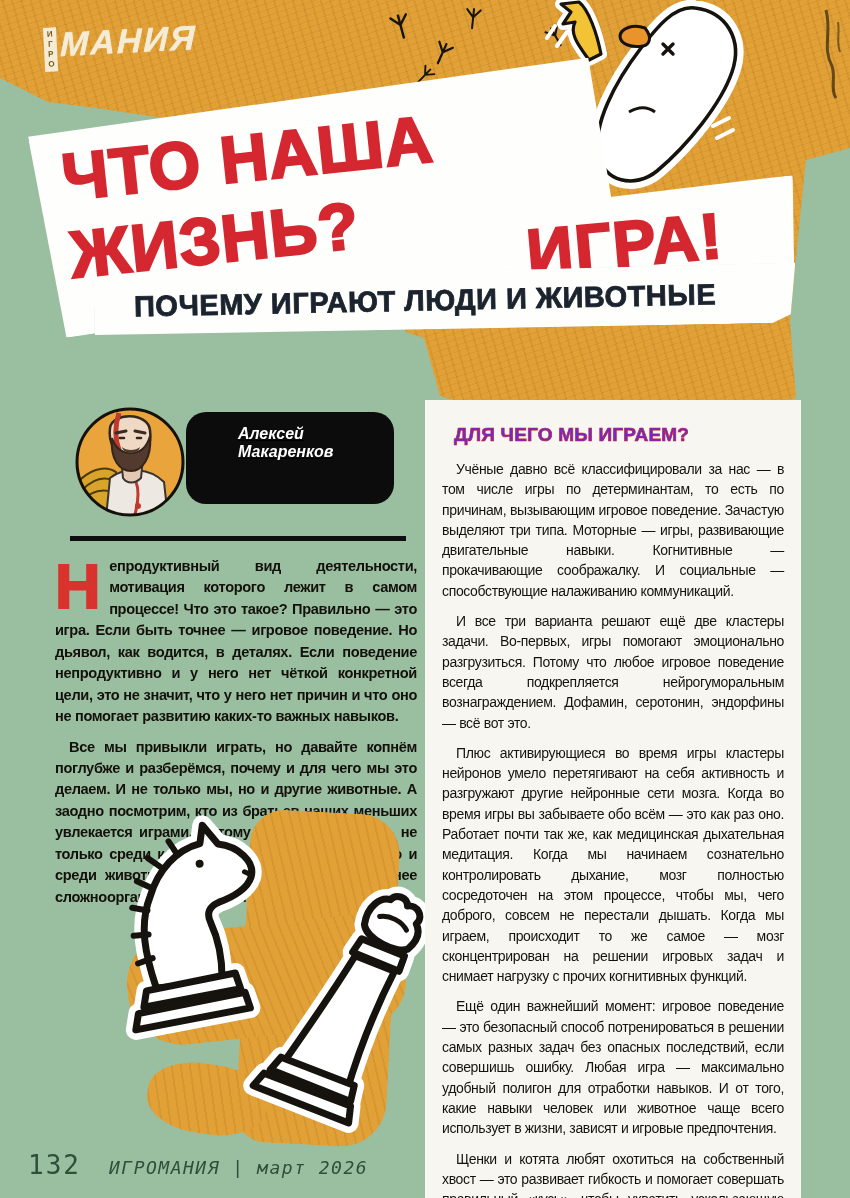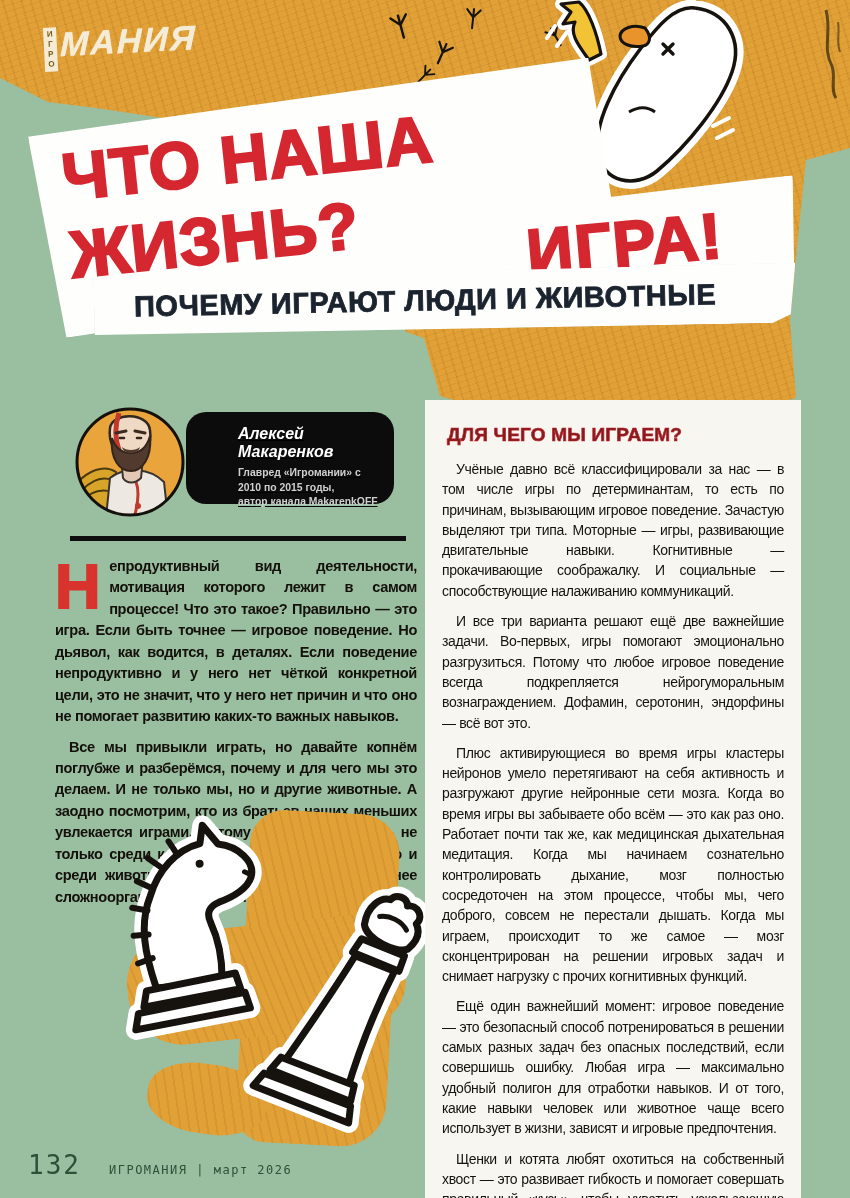--- a/index.html
+++ b/index.html
@@ -79,30 +79,30 @@
        border-radius:34px 40px 46px 30px;}
   .cb2{left:72px;top:112px;width:278px;height:112px;transform:rotate(-6deg);
        border-radius:50px 40px 44px 56px;}
   .cb3{left:92px;top:252px;width:120px;height:70px;transform:rotate(8deg);
        border-radius:45%;}
   .chess svg{position:absolute;}
 
   
   .right-panel{position:absolute;left:425px;top:400px;width:376px;height:798px;
     background:#F7F6F1;box-sizing:border-box;padding:24px 17px 0 17px;}
-  .section-head{color:#7f1d1d;font-size:19px;font-weight:bold;letter-spacing:.2px;
-    margin:0 0 13px 5px;-webkit-text-stroke:.7px #C2242E;}
+  .section-head{color:#6d28d9;font-size:19px;font-weight:bold;letter-spacing:.2px;
+    margin:0 0 13px 12px;-webkit-text-stroke:.7px #C2242E;}
   .right-panel p{margin:0 0 10px 0;color:#15130E;font-size:14px;line-height:1.45;
     font-weight:normal;text-align:justify;text-indent:14px;letter-spacing:-.35px;}
 
   
   .footer{position:absolute;left:28px;top:1150px;display:flex;align-items:baseline;
     gap:28px;color:#2F4F38;font-family:"DejaVu Sans Mono",monospace;}
   .page-num{font-size:26px;letter-spacing:2px;}
-  .footer-mag{font-size:12px;letter-spacing:1.5px;}
+  .footer-mag{font-size:18px;letter-spacing:1.5px;font-style:italic;}
 </style>
 </head>
 <body>
 
 <div class="page">
 
   <div class="splash-top"></div>
 
   <div class="streaks">
     <svg style="left:812px;top:8px;position:absolute" width="36" height="92" viewBox="0 0 36 92">
@@ -157,24 +157,20 @@
   </div>
   <div class="banner banner2">
     <div class="headline2">ИГРА!</div>
   </div>
   <div class="banner banner-sub">
     <div class="subtitle">ПОЧЕМУ ИГРАЮТ ЛЮДИ И ЖИВОТНЫЕ</div>
   </div>
 
   <div class="author-card">
     <div class="author-name">Алексей Макаренков</div>
-    <div class="author-role">
-      <span>Главред «Игромании» с 2010 по 2015 годы,</span><br>
-      <span>автор канала MakarenkOFF</span>
-    </div>
   </div>
   <svg class="avatar" viewBox="0 0 112 112">
     <defs>
         <clipPath id="avclip">
           <circle cx="56" cy="56" r="53"></circle>
         </clipPath>
       </defs>
     <circle cx="56" cy="56" r="53" fill="#E9A53C"></circle>
     <g clip-path="url(#avclip)">
       <path d="M0,80 C14,64 30,58 42,66 L46,112 L0,112 Z" fill="#D9A42A" stroke="#4A3A10" stroke-width="2"></path>
@@ -239,21 +235,21 @@
           <path d="M70,236 L172,226 L166,210 L74,220 Z"></path>
         </g>
         <path d="M106,28 C114,22 128,22 136,28" fill="none" stroke="#16130E" stroke-width="5"></path>
       </g>
     </svg>
   </div>
 
   <div class="right-panel">
     <h2 class="section-head">ДЛЯ ЧЕГО МЫ ИГРАЕМ?</h2>
     <p>Учёные давно всё классифицировали за нас — в том числе игры по детерминантам, то есть по причинам, вызывающим игровое поведение. Зачастую выделяют три типа. Моторные — игры, развивающие двигательные навыки. Когнитивные — прокачивающие соображалку. И социальные — способствующие налаживанию коммуникаций.</p>
-    <p>И все три варианта решают ещё две важнейшие задачи. Во-первых, игры помогают эмоционально разгрузиться. Потому что любое игровое поведение всегда подкрепляется нейрогуморальным вознаграждением. Дофамин, серотонин, эндорфины — всё вот это.</p>
+    <p>И все три варианта решают ещё две кластеры задачи. Во-первых, игры помогают эмоционально разгрузиться. Потому что любое игровое поведение всегда подкрепляется нейрогуморальным вознаграждением. Дофамин, серотонин, эндорфины — всё вот это.</p>
     <p>Плюс активирующиеся во время игры кластеры нейронов умело перетягивают на себя активность и разгружают другие нейронные сети мозга. Когда во время игры вы забываете обо всём — это как раз оно. Работает почти так же, как медицинская дыхательная медитация. Когда мы начинаем сознательно контролировать дыхание, мозг полностью сосредоточен на этом процессе, чтобы мы, чего доброго, совсем не перестали дышать. Когда мы играем, происходит то же самое — мозг сконцентрирован на решении игровых задач и снимает нагрузку с прочих когнитивных функций.</p>
     <p>Ещё один важнейший момент: игровое поведение — это безопасный способ потренироваться в решении самых разных задач без опасных последствий, если совершишь ошибку. Любая игра — максимально удобный полигон для отработки навыков. И от того, какие навыки человек или животное чаще всего использует в жизни, зависят и игровые предпочтения.</p>
     <p>Щенки и котята любят охотиться на собственный хвост — это развивает гибкость и помогает совершать правильный «кусь», чтобы ухватить ускользающую добычу. Некоторые птицы, едва покинув гнездо, обожают совершать сложные кульбиты в воздухе — это развивает координацию движений и ускоряет формирование костно-мышечного аппарата. Пингвины летать не умеют, но обожают охотиться под водой за пузырьками воздуха, которые сами же выдохнули, — те, кто так играет, успешнее ловят рыбу.</p>
 
   </div>
 
   <div class="logo">
     <div class="logo-tab">ИГРО</div>
     <div class="logo-main">МАНИЯ</div>
   </div>

